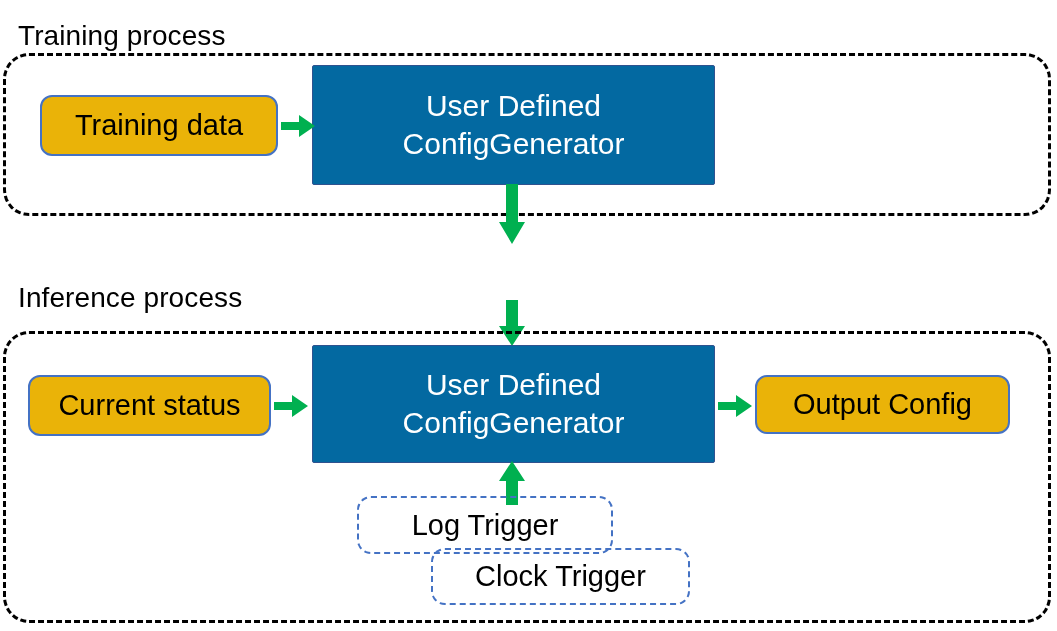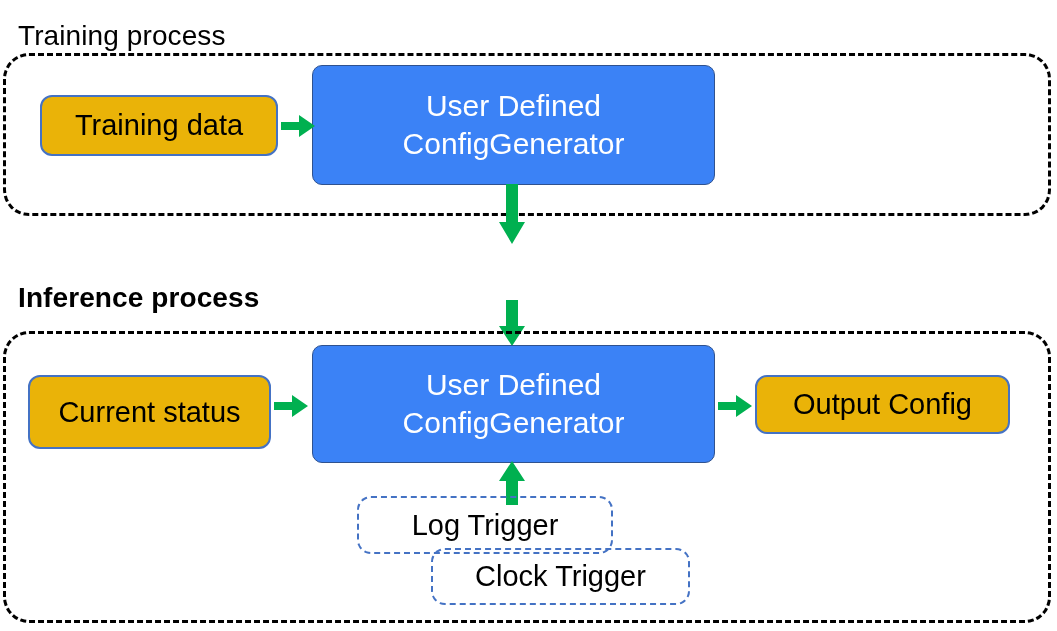--- a/index.html
+++ b/index.html
@@ -57,23 +57,23 @@
   .node.plain {
     border: 2px solid #4472C4;
     border-radius: 12px;
     color: #000000;
     font-size: 29px;
     line-height: 1.05;
   }
 
   
   .node.filled {
-    background: #3b82f6;
+    background: #0369a1;
     border: 1.5px solid #2F528F;
-    border-radius: 10px;
+    border-radius: 2px;
     color: #ffffff;
     font-size: 30px;
     line-height: 1.28;
   }
 
   
   .node.trigger {
     border: 2.5px dashed #4472C4;
     border-radius: 14px;
     color: #000000;
@@ -122,25 +122,25 @@
     </svg>
   </div>
 
 
   <div class="arrow" style="left:498px; top:300px; width:28px; height:48px;">
     <svg width="28" height="48" viewBox="0 0 28 48" xmlns="http://www.w3.org/2000/svg">
       <path d="M8 0 L20 0 L20 26 L27 26 L14 46 L1 26 L8 26 Z" fill="#00B050"></path>
     </svg>
   </div>
 
-  <div class="section-caption" style="left:18px; top:284px;font-weight:bold;">Inference process</div>
+  <div class="section-caption" style="left:18px; top:284px;">Inference process</div>
 
   <div class="process-container" style="left:3px; top:331px; width:1048px; height:292px;"></div>
 
-  <div class="node plain" style="left:28px; top:375px; width:243px; height:74px;text-align:right;">
+  <div class="node plain" style="left:28px; top:375px; width:243px; height:61px;text-align:right;">
     <span class="node-label">Current status</span>
   </div>
 
   <div class="node filled" style="left:312px; top:345px; width:403px; height:118px;">
     <span class="node-label">User Defined
 ConfigGenerator</span>
   </div>
 
   <div class="node plain" style="left:755px; top:375px; width:255px; height:59px;">
     <span class="node-label">Output Config</span>

